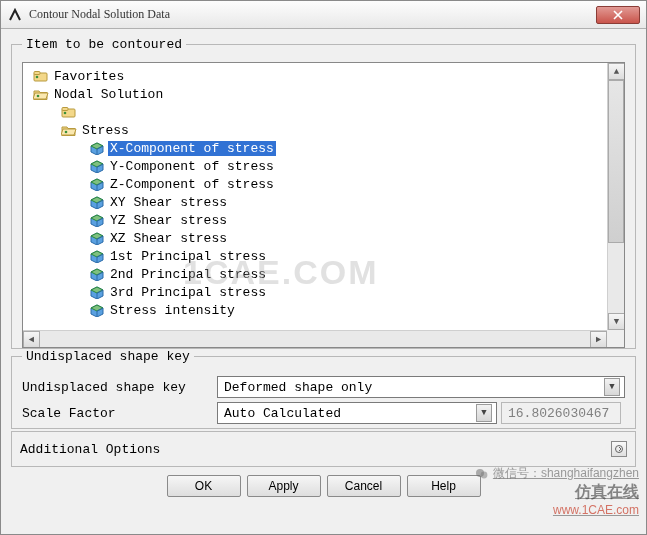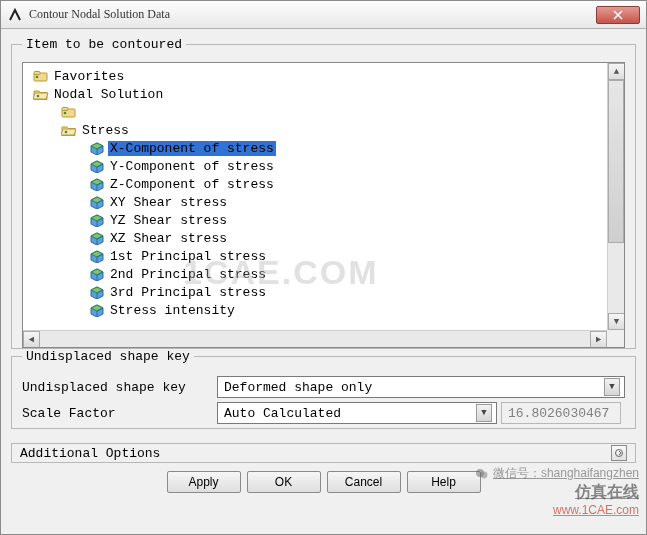--- a/index.html
+++ b/index.html
@@ -88,21 +88,21 @@
   display: inline-flex;
   align-items: center;
   justify-content: center;
   flex-shrink: 0;
 }
 .tree-label {
   padding: 0 2px;
 }
 .tree-label.selected {
   background: #3172d4;
-  color: #000000;
+  color: #ffffff;
 }
 .vscroll {
   position: absolute;
   right: 0; top: 0;
   width: 17px; height: calc(100% - 17px);
   background: #efefef;
   border-left: 1px solid #cfcfcf;
   display: flex; flex-direction: column;
 }
 .vscroll .arrow, .hscroll .arrow {
@@ -161,26 +161,26 @@
   background: #f0f0f0;
   border: 1px solid #b8b8b8;
   margin-left: 4px;
   display: flex; align-items: center;
   padding: 0 6px;
   color: #808080;
   font-family: "Courier New", monospace;
 }
 .addopts {
   border: 1px solid #b8b8b8;
-  height: 20px;
+  height: 36px;
   display: flex;
   align-items: center;
   padding: 0 8px;
   font-family: "Courier New", monospace;
-  margin-top: 14px;
+  margin-top: 2px;
 }
 .addopts .spacer { flex:1; }
 .addopts .exp-icon {
   width: 16px; height: 16px;
   border: 1px solid #8a8a8a;
   background: linear-gradient(#fafafa,#e0e0e0);
   display:flex; align-items:center; justify-content:center;
   font-size:10px; color:#555;
 }
 .button-row {
@@ -449,22 +449,22 @@
       <span class="spacer"></span>
       <span class="exp-icon">
         <svg width="10" height="10" viewBox="0 0 10 10">
             <circle cx="5" cy="5" r="3.5" fill="none" stroke="#666" stroke-width="1"></circle>
             <path d="M5 3 L7 5 L5 7" stroke="#666" stroke-width="1" fill="none"></path>
           </svg>
       </span>
     </div>
 
     <div class="button-row">
+      <div class="btn">OK</div>
       <div class="btn">Apply</div>
-      <div class="btn">OK</div>
       <div class="btn">Cancel</div>
       <div class="btn">Help</div>
     </div>
 
   </div>
 
   <div class="watermark">
     <div style="display:flex;align-items:center;gap:4px;justify-content:flex-end">
       <svg width="14" height="14" viewBox="0 0 14 14">
           <circle cx="5" cy="6" r="4" fill="rgba(100,100,100,0.5)"></circle>

